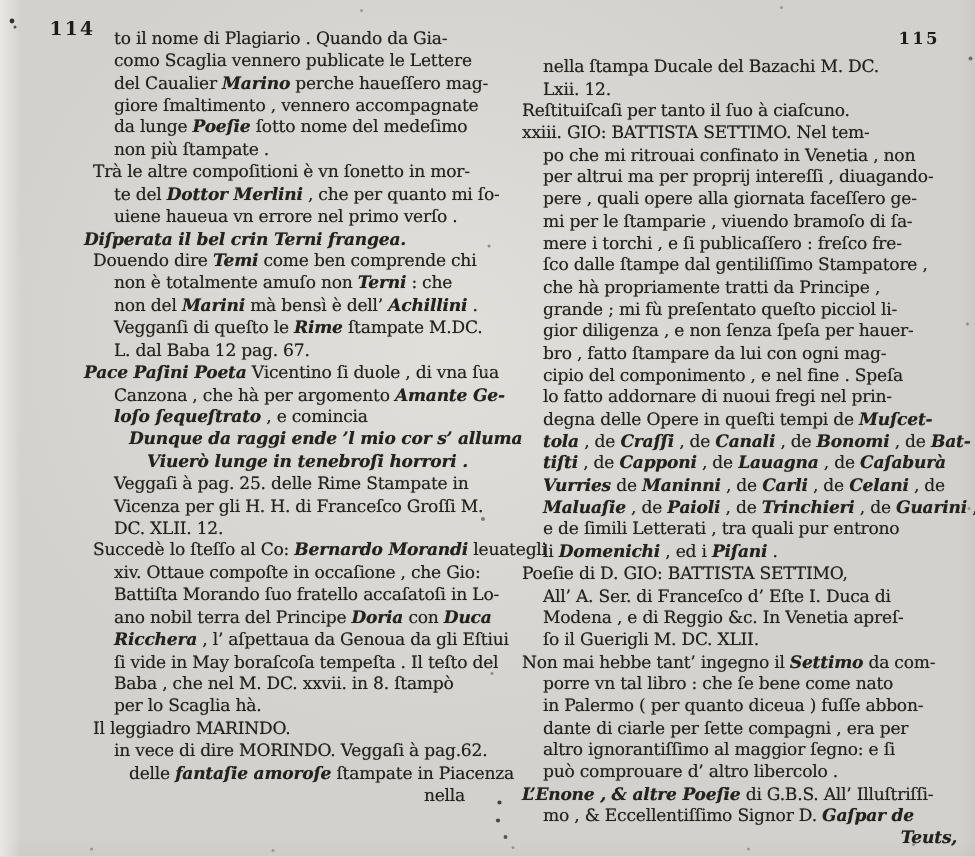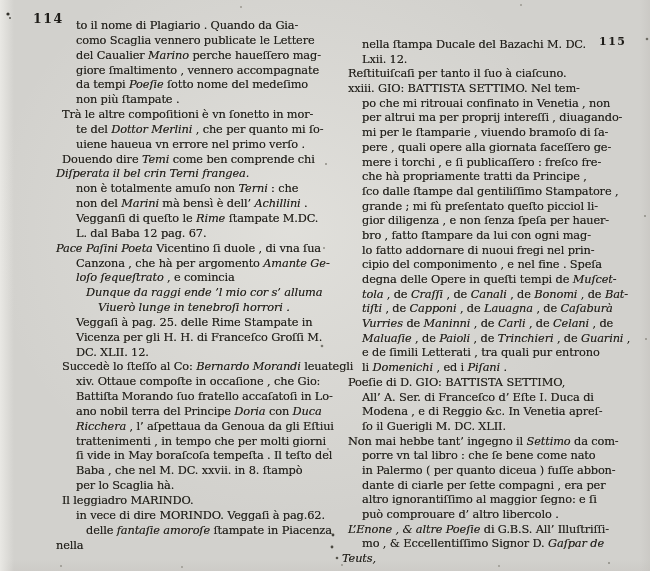--- a/index.html
+++ b/index.html
@@ -13,35 +13,35 @@
       linear-gradient(to top, rgba(200,198,193,0.5) 0px, rgba(200,198,193,0) 12px),
       #d2d1cd;
     font-family:"DejaVu Serif","Liberation Serif",serif;
     color:#24221d;
   }
   .pagenum{
     position:absolute;font-weight:bold;letter-spacing:1.5px;
     font-size:12.5px;color:#1e1c18;
   }
   .pn-l{left:33px;top:11px;}
-  .pn-r{left:599px;top:19px;font-size:11px;margin-top:16px;}
+  .pn-r{left:599px;top:19px;font-size:11px;}
   .col{
     position:absolute;width:306px;font-size:11.4px;letter-spacing:-0.15px;
     white-space:nowrap;text-shadow:0 0 0.5px rgba(35,32,26,0.55);
   }
   .col-l{left:12px;top:18px;line-height:14.85px;margin-left:44px;}
   .col-r{left:342px;top:37px;line-height:14.68px;}
   .line{height:inherit;}
   .i0{padding-left:0;}
   .i1{padding-left:6px;}
   .i2{padding-left:20px;}
   .i3{padding-left:30px;}
   .i4{padding-left:42px;}
-  .ar{padding-left:0;}
-  .it{font-style:italic;}
+  .ar{text-align:right;padding-left:0;}
+  .it{font-style:italic;font-weight:bold;}
   .specks{
     position:absolute;left:0;top:0;width:2px;height:2px;border-radius:50%;
     background:transparent;
     box-shadow:
       7px 13px 0 0.6px #33312b,
       9px 17px 0 0 #55534c,
       332px 534px 0 0.4px #44423b,
       331px 546px 0 0.4px #4a4840,
       336px 557px 0 0.3px #55534b,
       325px 163px 0 0 #8d8b83,
@@ -64,70 +64,69 @@
 <body>
 
 <div class="scan">
   <div class="pagenum pn-l">114</div>
   <div class="pagenum pn-r">115</div>
   <div class="col col-l">
       <div class="line i2"><span>to il nome di Plagiario . Quando da Gia-</span></div>
       <div class="line i2"><span>como Scaglia vennero publicate le Lettere</span></div>
       <div class="line i2"><span>del Caualier </span><span class="it">Marino</span><span> perche haueſſero mag-</span></div>
       <div class="line i2"><span>giore ſmaltimento , vennero accompagnate</span></div>
-      <div class="line i2"><span>da tempi </span><span class="it">Poeſie</span><span> ſotto nome del medeſimo</span></div>
+      <div class="line i2"><span>da lunge </span><span class="it">Poeſie</span><span> ſotto nome del medeſimo</span></div>
       <div class="line i2"><span>non più ſtampate .</span></div>
       <div class="line i1"><span>Trà le altre compoſitioni è vn ſonetto in mor-</span></div>
       <div class="line i2"><span>te del </span><span class="it">Dottor Merlini</span><span> , che per quanto mi ſo-</span></div>
       <div class="line i2"><span>uiene haueua vn errore nel primo verſo .</span></div>
+      <div class="line i0"><span class="it">Diſperata il bel crin Terni frangea.</span></div>
       <div class="line i1"><span>Douendo dire </span><span class="it">Temi</span><span> come ben comprende chi</span></div>
-      <div class="line i0"><span class="it">Diſperata il bel crin Terni frangea.</span></div>
       <div class="line i2"><span>non è totalmente amuſo non </span><span class="it">Terni</span><span> : che</span></div>
       <div class="line i2"><span>non del </span><span class="it">Marini</span><span> mà bensì è dell’ </span><span class="it">Achillini</span><span> .</span></div>
       <div class="line i2"><span>Vegganſi di queſto le </span><span class="it">Rime</span><span> ſtampate M.DC.</span></div>
       <div class="line i2"><span>L. dal Baba 12 pag. 67.</span></div>
       <div class="line i0"><span class="it">Pace Paſini Poeta</span><span> Vicentino ſi duole , di vna ſua</span></div>
       <div class="line i2"><span>Canzona , che hà per argomento </span><span class="it">Amante Ge-</span></div>
       <div class="line i2"><span class="it">loſo ſequeſtrato</span><span> , e comincia</span></div>
       <div class="line i3"><span class="it">Dunque da raggi ende ’l mio cor s’ alluma</span></div>
       <div class="line i4"><span class="it">Viuerò lunge in tenebroſi horrori .</span></div>
       <div class="line i2"><span>Veggaſi à pag. 25. delle Rime Stampate in</span></div>
       <div class="line i2"><span>Vicenza per gli H. H. di Franceſco Groſſi M.</span></div>
       <div class="line i2"><span>DC. XLII. 12.</span></div>
       <div class="line i1"><span>Succedè lo ſteſſo al Co: </span><span class="it">Bernardo Morandi</span><span> leuategli</span></div>
       <div class="line i2"><span>xiv. Ottaue compoſte in occaſione , che Gio:</span></div>
       <div class="line i2"><span>Battiſta Morando ſuo fratello accaſatoſi in Lo-</span></div>
       <div class="line i2"><span>ano nobil terra del Principe </span><span class="it">Doria</span><span> con </span><span class="it">Duca</span></div>
       <div class="line i2"><span class="it">Ricchera</span><span> , l’ aſpettaua da Genoua da gli Eſtiui</span></div>
-      <div class="line i2"><span>trattenimenti , in tempo che per molti giorni</span></div>
       <div class="line i2"><span>ſi vide in May boraſcoſa tempeſta . Il teſto del</span></div>
       <div class="line i2"><span>Baba , che nel M. DC. xxvii. in 8. ſtampò</span></div>
       <div class="line i2"><span>per lo Scaglia hà.</span></div>
       <div class="line i1"><span>Il leggiadro MARINDO.</span></div>
       <div class="line i2"><span>in vece di dire MORINDO. Veggaſi à pag.62.</span></div>
       <div class="line i3"><span>delle </span><span class="it">fantaſie amoroſe</span><span> ſtampate in Piacenza</span></div>
       <div class="line ar" style="padding-right: 52px;"><span>nella</span></div>
     </div>
   <div class="col col-r">
       <div class="line i2"><span>nella ſtampa Ducale del Bazachi M. DC.</span></div>
       <div class="line i2"><span>Lxii. 12.</span></div>
       <div class="line i1"><span>Reſtituiſcaſi per tanto il ſuo à ciaſcuno.</span></div>
       <div class="line i1"><span>xxiii. GIO: BATTISTA SETTIMO. Nel tem-</span></div>
       <div class="line i2"><span>po che mi ritrouai confinato in Venetia , non</span></div>
       <div class="line i2"><span>per altrui ma per proprij intereſſi , diuagando-</span></div>
+      <div class="line i2"><span>pere , quali opere alla giornata faceſſero ge-</span></div>
       <div class="line i2"><span>mi per le ſtamparie , viuendo bramoſo di ſa-</span></div>
-      <div class="line i2"><span>pere , quali opere alla giornata faceſſero ge-</span></div>
       <div class="line i2"><span>mere i torchi , e ſi publicaſſero : freſco fre-</span></div>
+      <div class="line i2"><span>ſco dalle ſtampe dal gentiliſſimo Stampatore ,</span></div>
       <div class="line i2"><span>che hà propriamente tratti da Principe ,</span></div>
-      <div class="line i2"><span>ſco dalle ſtampe dal gentiliſſimo Stampatore ,</span></div>
       <div class="line i2"><span>grande ; mi fù preſentato queſto picciol li-</span></div>
       <div class="line i2"><span>gior diligenza , e non ſenza ſpeſa per hauer-</span></div>
       <div class="line i2"><span>bro , fatto ſtampare da lui con ogni mag-</span></div>
+      <div class="line i2"><span>cipio del componimento , e nel fine . Speſa</span></div>
       <div class="line i2"><span>lo fatto addornare di nuoui fregi nel prin-</span></div>
-      <div class="line i2"><span>cipio del componimento , e nel fine . Speſa</span></div>
       <div class="line i2"><span>degna delle Opere in queſti tempi de </span><span class="it">Muſcet-</span></div>
       <div class="line i2"><span class="it">tola</span><span> , de </span><span class="it">Craſſi</span><span> , de </span><span class="it">Canali</span><span> , de </span><span class="it">Bonomi</span><span> , de </span><span class="it">Bat-</span></div>
       <div class="line i2"><span class="it">tiſti</span><span> , de </span><span class="it">Capponi</span><span> , de </span><span class="it">Lauagna</span><span> , de </span><span class="it">Caſaburà</span></div>
       <div class="line i2"><span class="it">Vurries</span><span> de </span><span class="it">Maninni</span><span> , de </span><span class="it">Carli</span><span> , de </span><span class="it">Celani</span><span> , de</span></div>
       <div class="line i2"><span class="it">Maluaſie</span><span> , de </span><span class="it">Paioli</span><span> , de </span><span class="it">Trinchieri</span><span> , de </span><span class="it">Guarini</span><span> ,</span></div>
       <div class="line i2"><span>e de ſimili Letterati , tra quali pur entrono</span></div>
       <div class="line i2"><span>li </span><span class="it">Domenichi</span><span> , ed i </span><span class="it">Piſani</span><span> .</span></div>
       <div class="line i1"><span>Poeſie di D. GIO: BATTISTA SETTIMO,</span></div>
       <div class="line i2"><span>All’ A. Ser. di Franceſco d’ Eſte I. Duca di</span></div>
       <div class="line i2"><span>Modena , e di Reggio &amp;c. In Venetia apreſ-</span></div>

